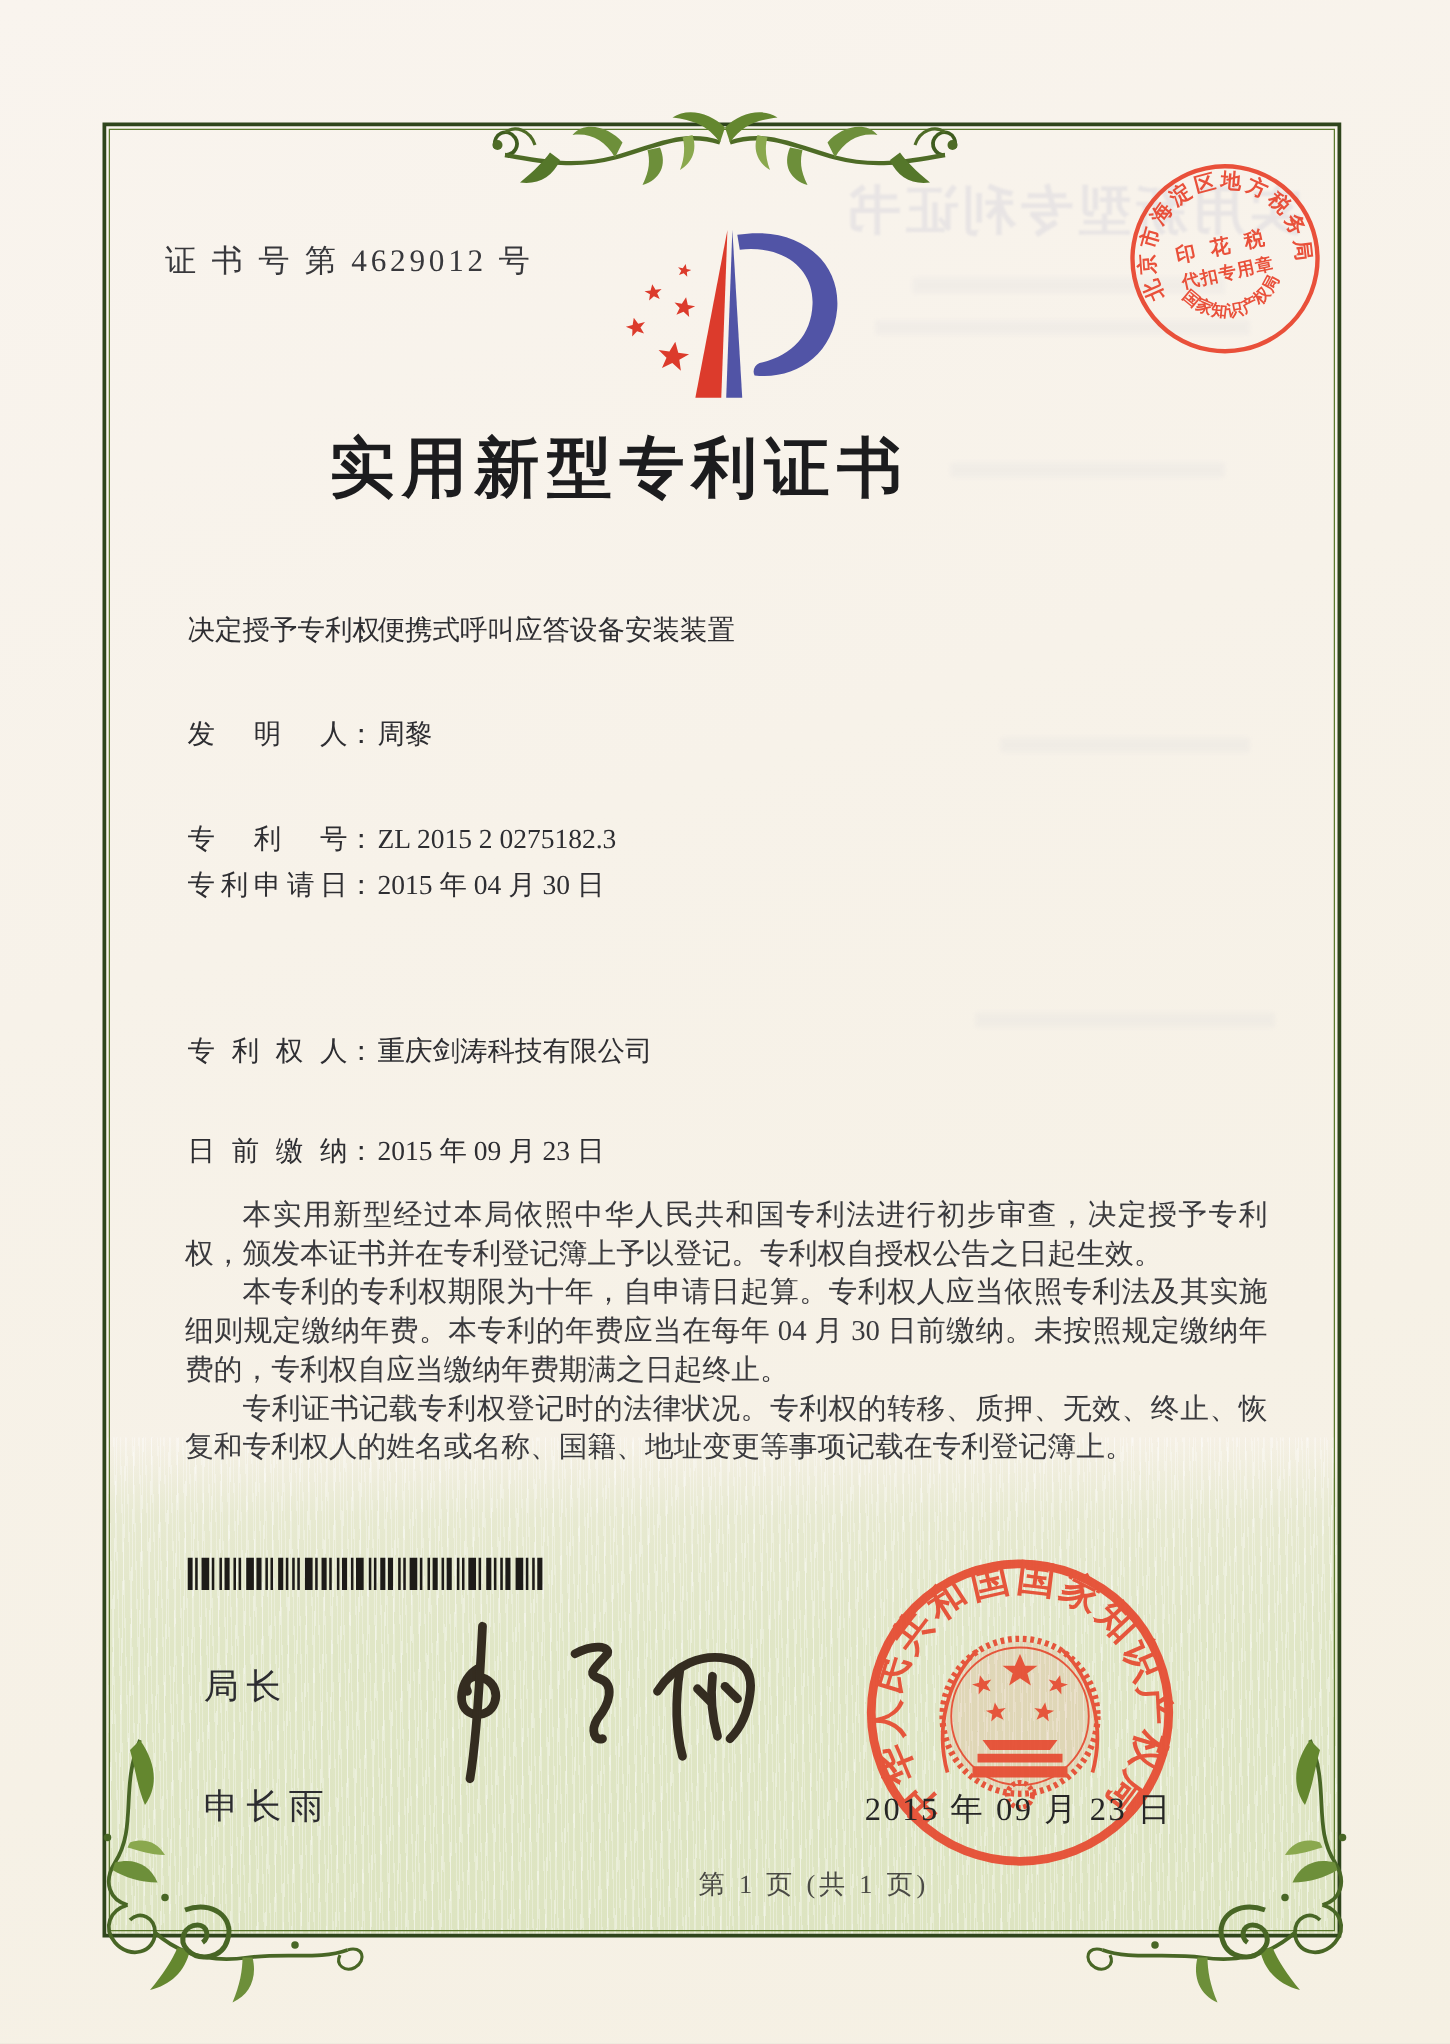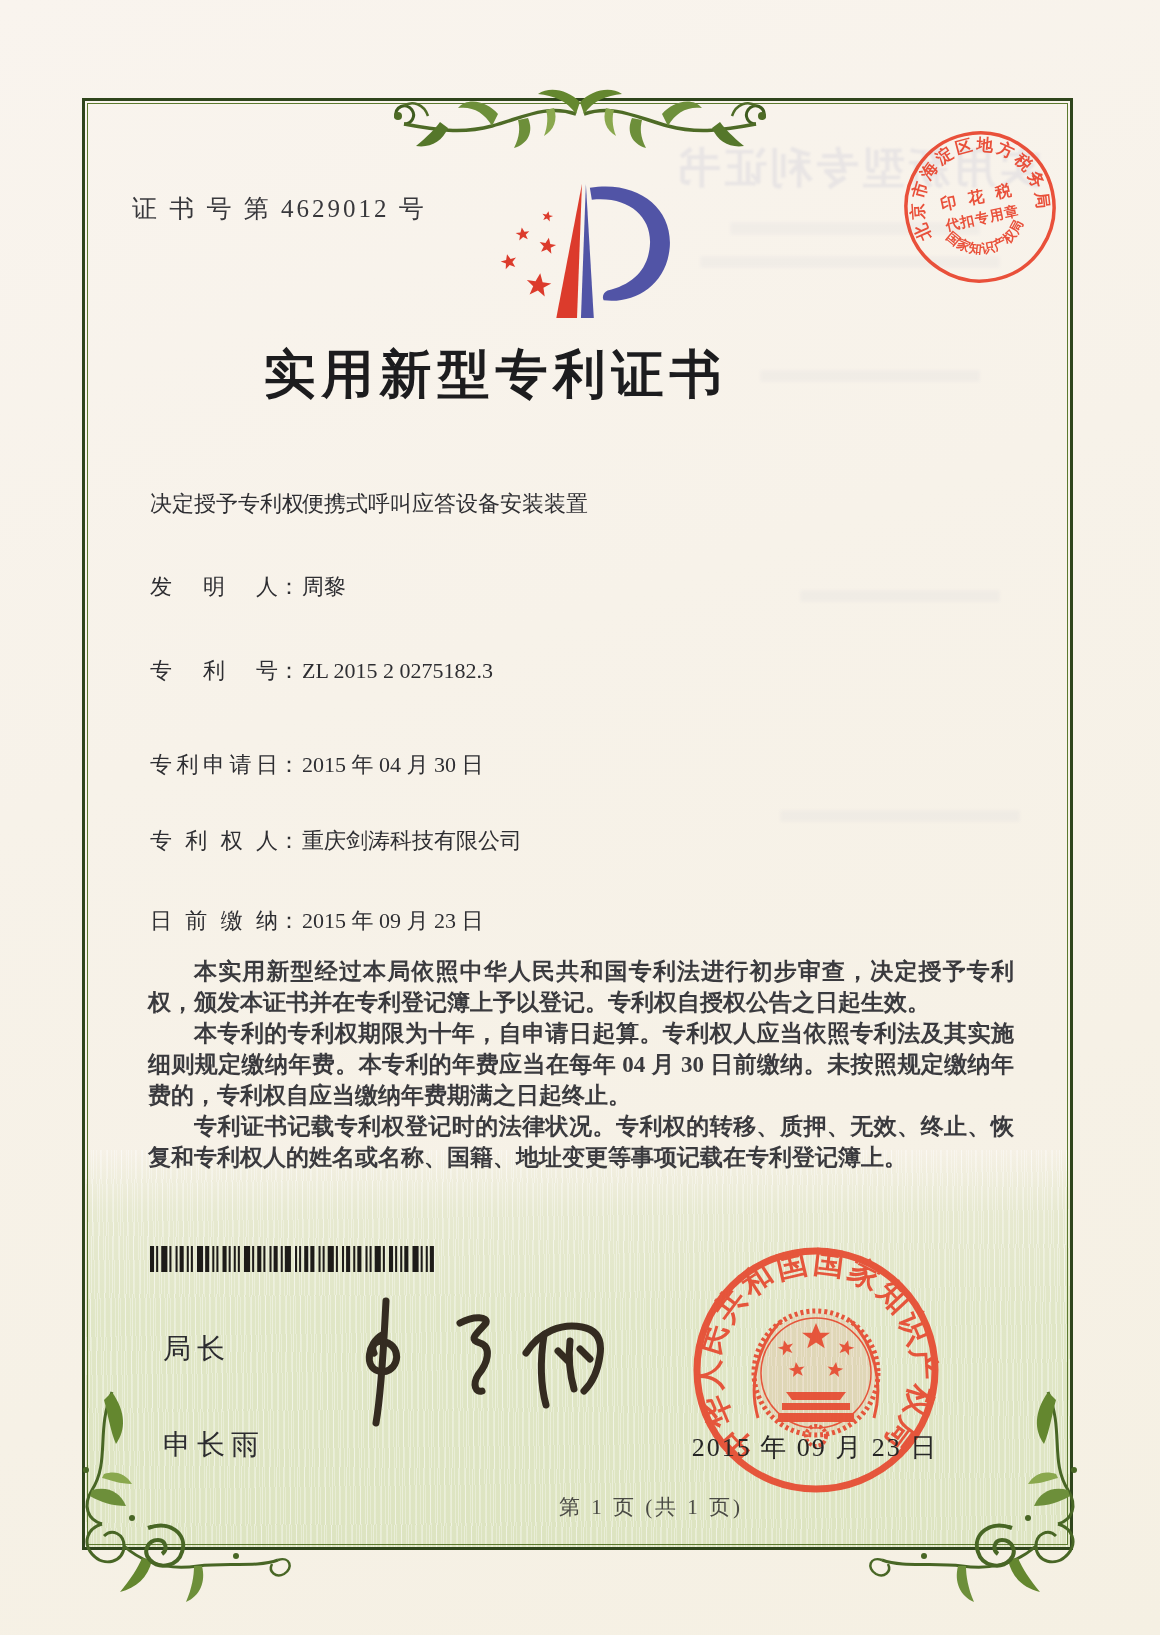--- a/index.html
+++ b/index.html
@@ -15,21 +15,21 @@
       repeating-linear-gradient(88.5deg, rgba(255,255,255,0.30) 0 1px, rgba(255,255,255,0) 1px 5px),
       linear-gradient(to bottom, rgba(223,229,197,0) 0%, rgba(223,229,197,0.65) 16%, #e0e6c6 42%, #dde4c1 100%);}
   .cert-no{position:absolute;left:132px;top:192px;font-size:25px;letter-spacing:3px;color:#38383c;z-index:4;}
   .title{position:absolute;left:82px;top:340px;width:827px;text-align:center;
     font-size:52px;font-weight:bold;letter-spacing:6px;color:#1c1c1e;z-index:4;}
   .field{position:absolute;left:150px;font-size:22px;color:#2e2e32;z-index:4;white-space:nowrap;}
   .flabel{display:inline-block;width:128px;text-align:justify;text-align-last:justify;vertical-align:bottom;}
   .fcolon{display:inline-block;margin-right:2px;}
   .paras{position:absolute;left:148px;top:956px;width:866px;font-size:23px;line-height:31px;
     text-align:justify;color:#3a3a3e;z-index:4;}
-  .paras p{margin:0;text-indent:2em;font-weight:bold;}
+  .paras p{margin:0;text-indent:2em;}
   .barcode-wrap{position:absolute;left:150px;top:1246px;width:288px;height:26px;z-index:5;}
   .officer-title{position:absolute;left:163px;top:1330px;font-size:28px;letter-spacing:6px;color:#2c2c30;z-index:5;}
   .officer-name{position:absolute;left:163px;top:1382px;font-size:28px;letter-spacing:6px;color:#2c2c30;z-index:5;margin-top:44px;}
   .signature{position:absolute;left:330px;top:1278px;width:300px;height:160px;z-index:6;}
   .seal{position:absolute;left:686px;top:1240px;width:260px;height:260px;z-index:5;opacity:0.93;}
   .seal-date{position:absolute;left:690px;top:1430px;width:250px;text-align:center;
     font-size:26px;letter-spacing:2px;color:#262626;z-index:7;}
   .tax-stamp{position:absolute;left:895px;top:122px;width:170px;height:170px;
     transform:rotate(-12deg);z-index:6;opacity:0.92;}
   .footer{position:absolute;left:82px;top:1493px;width:1138px;text-align:center;
@@ -137,21 +137,21 @@
 
   <div class="field" style="top:489px">
     <span class="flabel">决定授予专利权</span><span class="fcolon">：</span><span class="fvalue">便携式呼叫应答设备安装装置</span>
   </div>
   <div class="field" style="top:572px">
     <span class="flabel">发明人</span><span class="fcolon">：</span><span class="fvalue">周黎</span>
   </div>
   <div class="field" style="top:656px">
     <span class="flabel">专利号</span><span class="fcolon">：</span><span class="fvalue">ZL 2015 2 0275182.3</span>
   </div>
-  <div class="field" style="top:750px">
+  <div class="field" style="top:693px">
     <span class="flabel">专利申请日</span><span class="fcolon">：</span><span class="fvalue">2015 年 04 月 30 日</span>
   </div>
   <div class="field" style="top:826px">
     <span class="flabel">专利权人</span><span class="fcolon">：</span><span class="fvalue">重庆剑涛科技有限公司</span>
   </div>
   <div class="field" style="top:906px">
     <span class="flabel">日前缴纳</span><span class="fcolon">：</span><span class="fvalue">2015 年 09 月 23 日</span>
   </div>
 
   <div class="paras">

